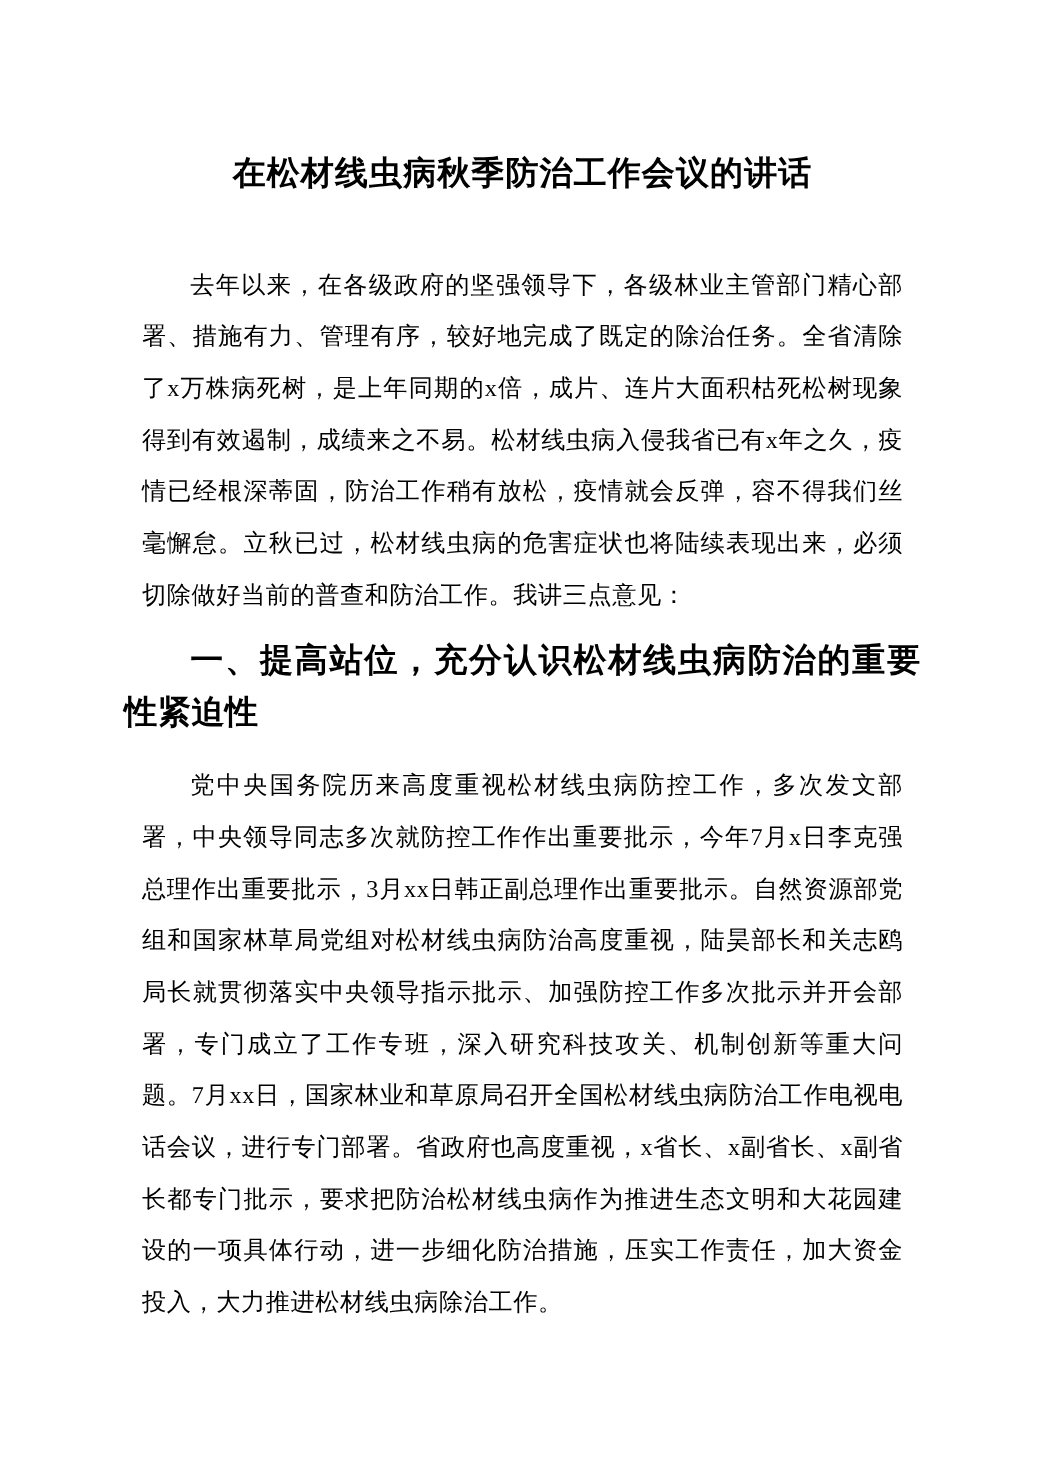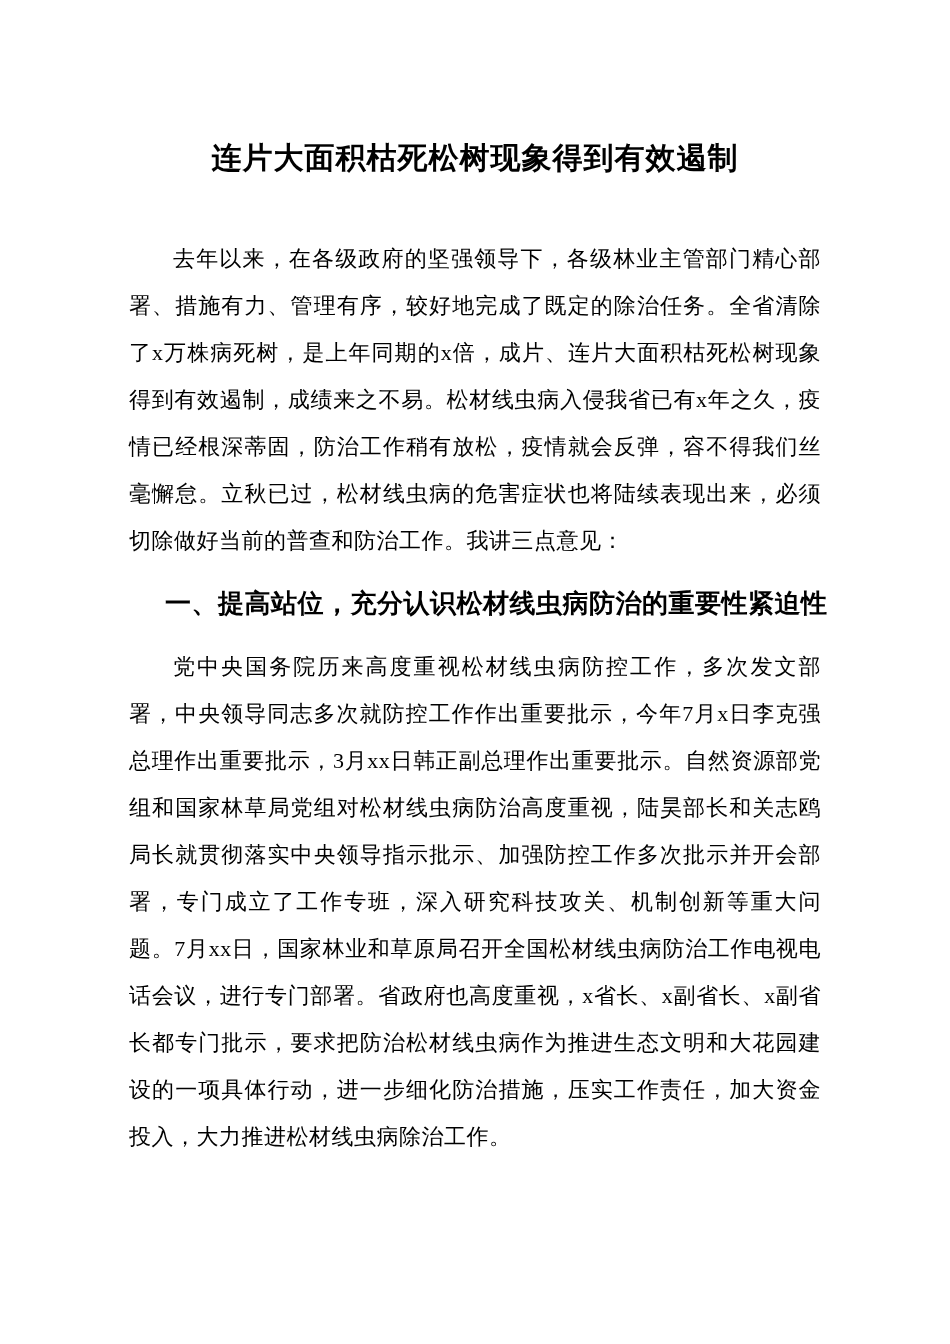--- a/index.html
+++ b/index.html
@@ -32,32 +32,33 @@
     margin: 16px;
     font-size: 22px;
     line-height: 47px;
     text-indent: 2em;
     text-align: justify;
     text-justify: inter-ideograph;
     letter-spacing: 0.5px;
   }
   .heading-para {
     margin: 0;
-    font-size: 26px;
+    font-size: 30px;
     font-weight: bold;
     line-height: 47px;
     text-indent: 2em;
     text-align: justify;
     letter-spacing: 0.5px;
+    font-family: Liberation Mono, monospace;
   }
 </style>
 </head>
 <body>
 
 <div class="page">
-  <h1 class="doc-title">连片大面积枯死松树现象得到有效遏制</h1>
+  <h1 class="doc-title">在松材线虫病秋季防治工作会议的讲话</h1>
 
   <p class="body-para">去年以来，在各级政府的坚强领导下，各级林业主管部门精心部署、措施有力、管理有序，较好地完成了既定的除治任务。全省清除了x万株病死树，是上年同期的x倍，成片、连片大面积枯死松树现象得到有效遏制，成绩来之不易。松材线虫病入侵我省已有x年之久，疫情已经根深蒂固，防治工作稍有放松，疫情就会反弹，容不得我们丝毫懈怠。立秋已过，松材线虫病的危害症状也将陆续表现出来，必须切除做好当前的普查和防治工作。我讲三点意见：</p>
 
   <p class="heading-para">一、提高站位，充分认识松材线虫病防治的重要性紧迫性</p>
 
   <p class="body-para">党中央国务院历来高度重视松材线虫病防控工作，多次发文部署，中央领导同志多次就防控工作作出重要批示，今年7月x日李克强总理作出重要批示，3月xx日韩正副总理作出重要批示。自然资源部党组和国家林草局党组对松材线虫病防治高度重视，陆昊部长和关志鸥局长就贯彻落实中央领导指示批示、加强防控工作多次批示并开会部署，专门成立了工作专班，深入研究科技攻关、机制创新等重大问题。7月xx日，国家林业和草原局召开全国松材线虫病防治工作电视电话会议，进行专门部署。省政府也高度重视，x省长、x副省长、x副省长都专门批示，要求把防治松材线虫病作为推进生态文明和大花园建设的一项具体行动，进一步细化防治措施，压实工作责任，加大资金投入，大力推进松材线虫病除治工作。</p>
 </div>
 
 </body></html>

